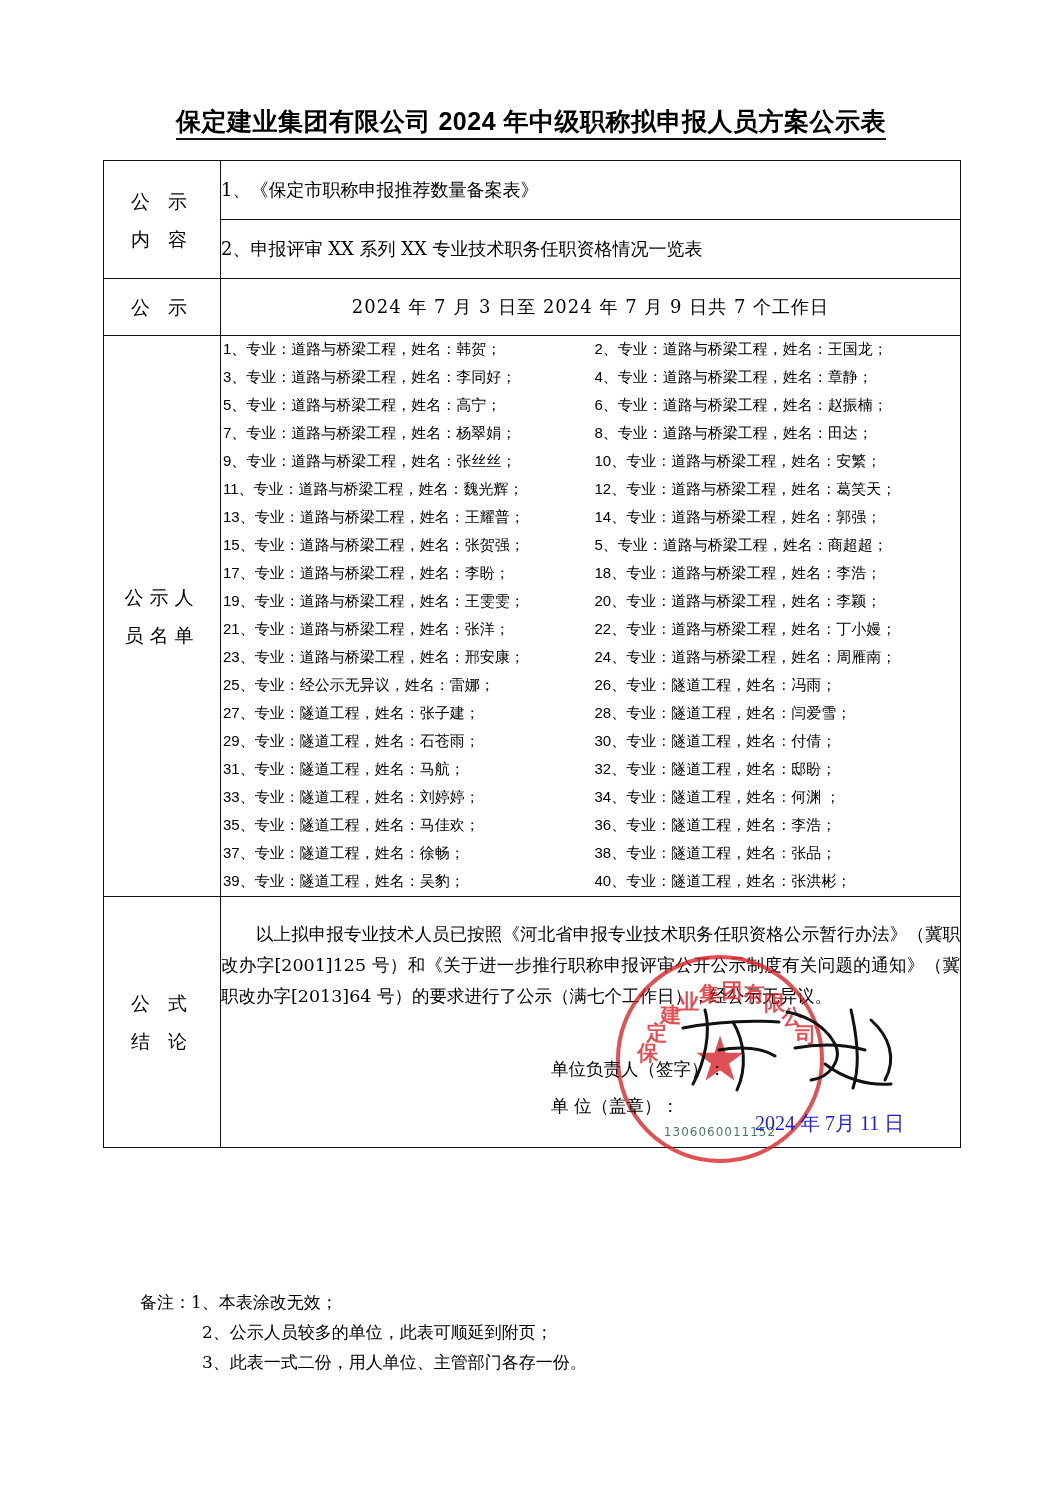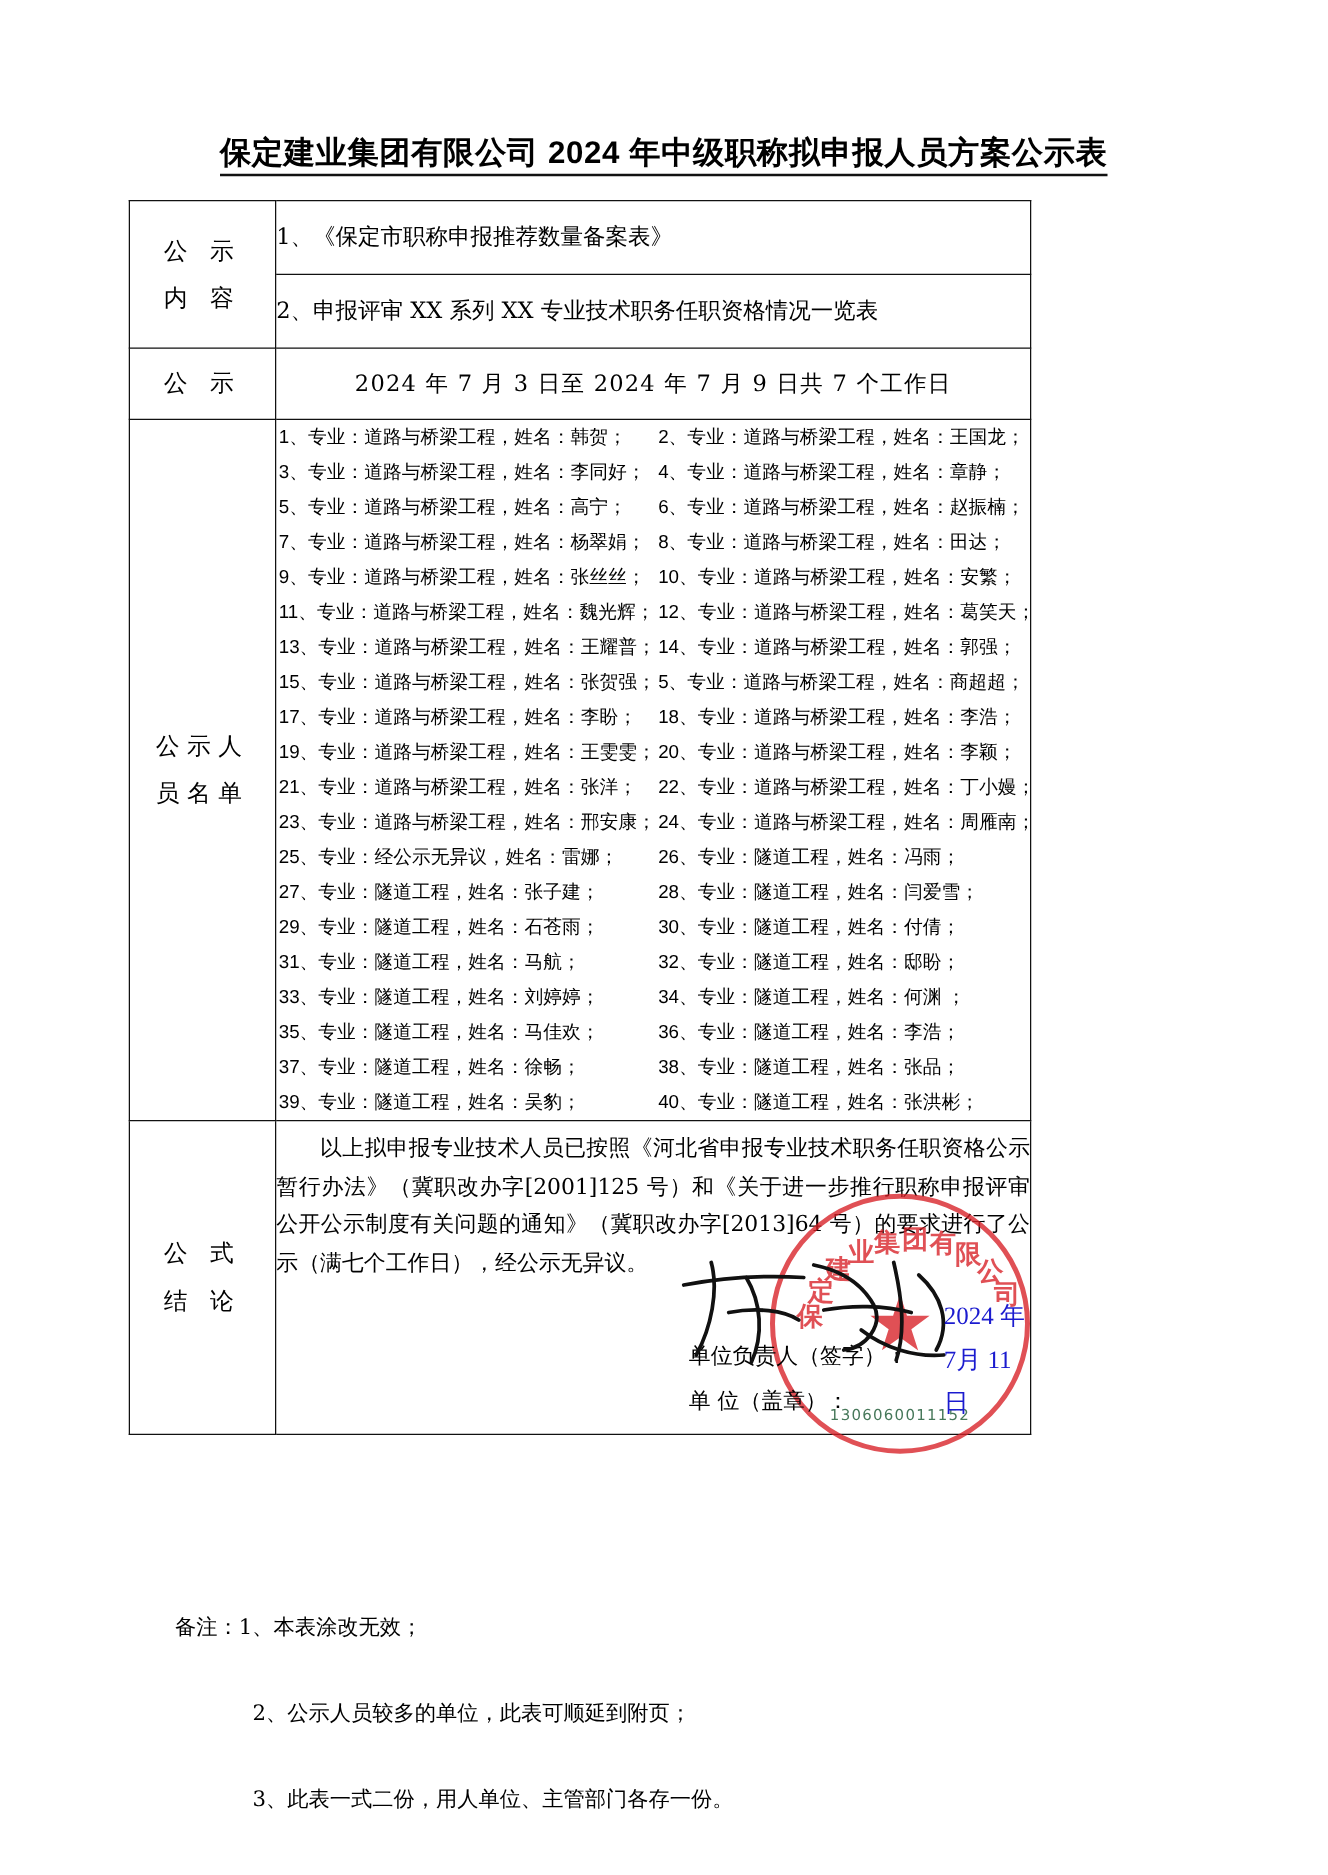--- a/index.html
+++ b/index.html
@@ -32,21 +32,21 @@
     letter-spacing: 0.5px;
   }
   .doc-title .underline {
     border-bottom: 2px solid #111;
     padding-bottom: 3px;
   }
   table.main {
     position: absolute;
     top: 160px;
     left: 103px;
-    width: 722px;
+    width: 858px;
     border-collapse: collapse;
     table-layout: fixed;
   }
   table.main td {
     border: 1.5px solid #111;
     padding: 0;
     vertical-align: middle;
   }
   .label-cell {
     width: 117px;
@@ -179,21 +179,21 @@
     margin-left: 44px;
   }
   .notes {
     position: absolute;
     top: 1288px;
     left: 140px;
     font-size: 17px;
     line-height: 1.75;
   }
   .notes .n-line { white-space: nowrap; }
-  .notes .n-indent { padding-left: 62px; margin-top: 39px; }
+  .notes .n-indent { padding-left: 62px; }
 </style>
 </head>
 <body>
 
 <div class="page">
 
   <div class="doc-title">
     <span class="underline">保定建业集团有限公司 2024 年中级职称拟申报人员方案公示表</span>
   </div>
 

